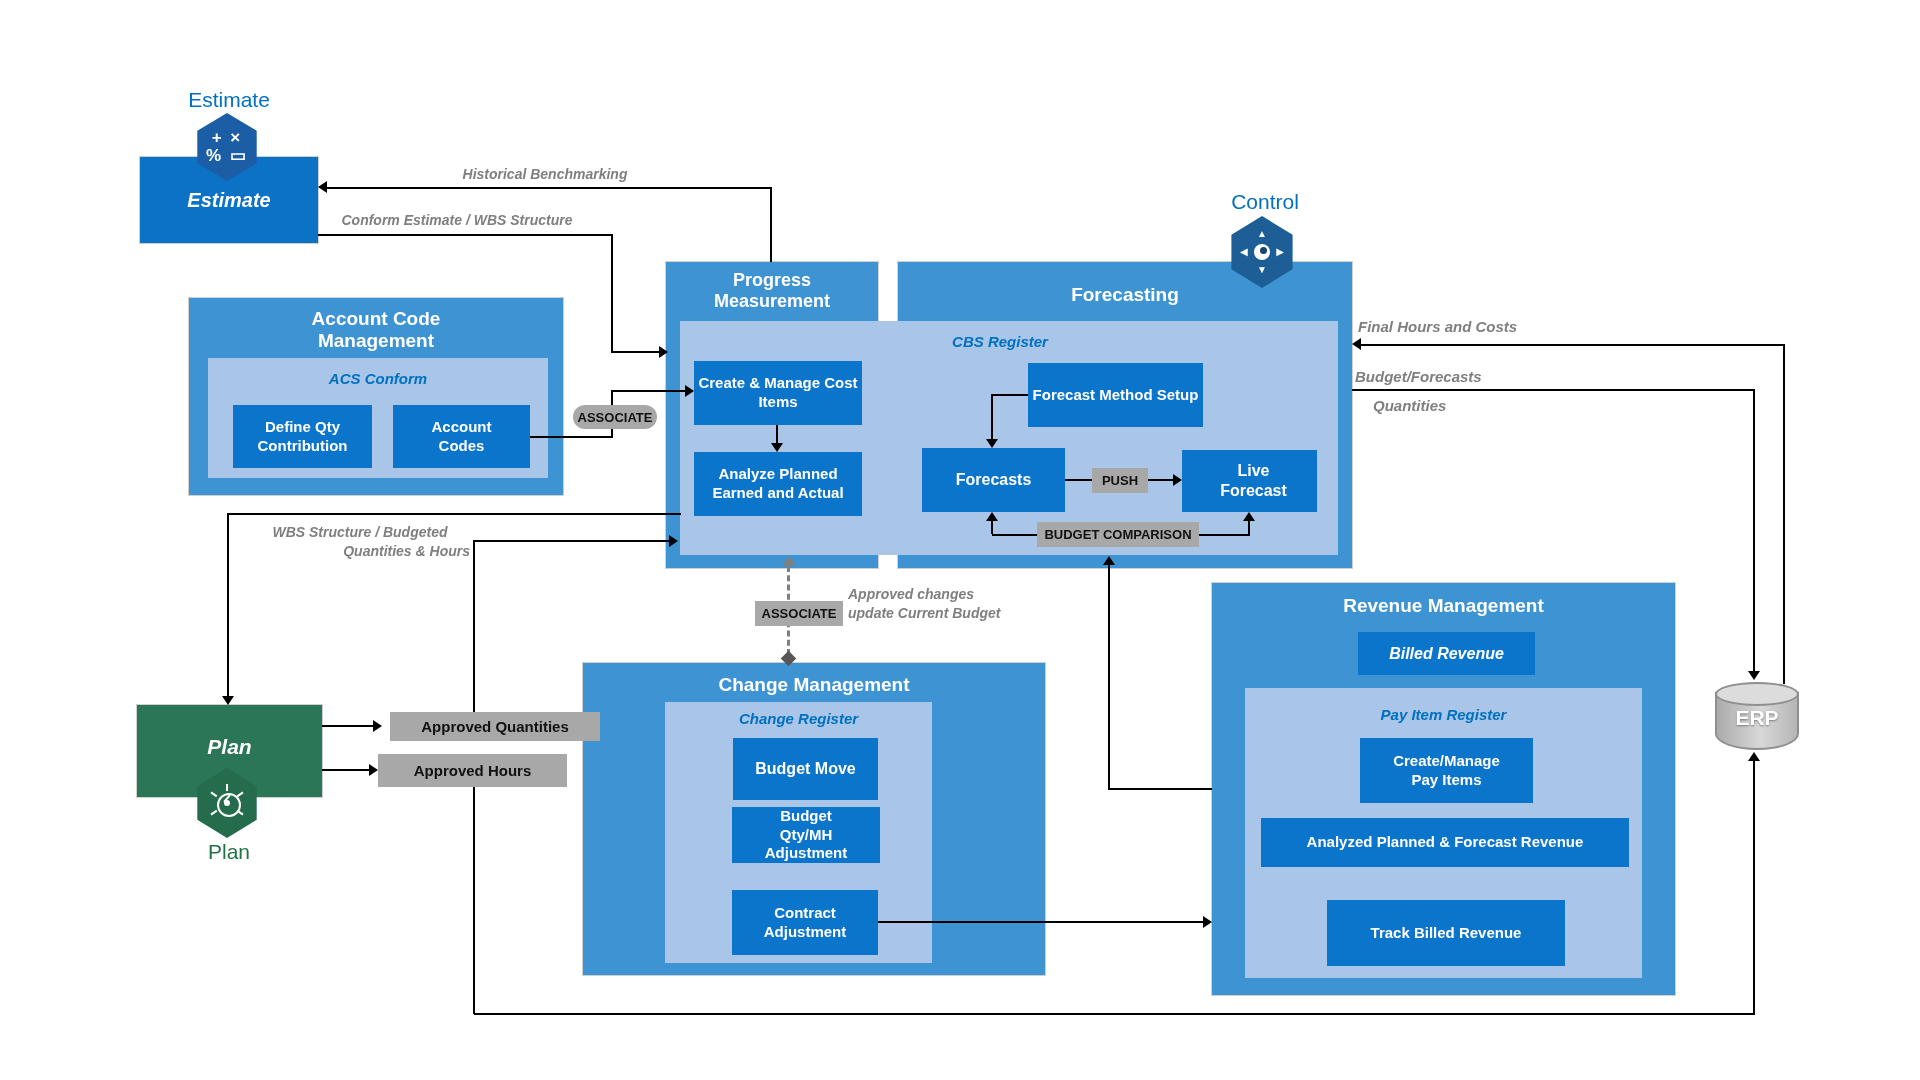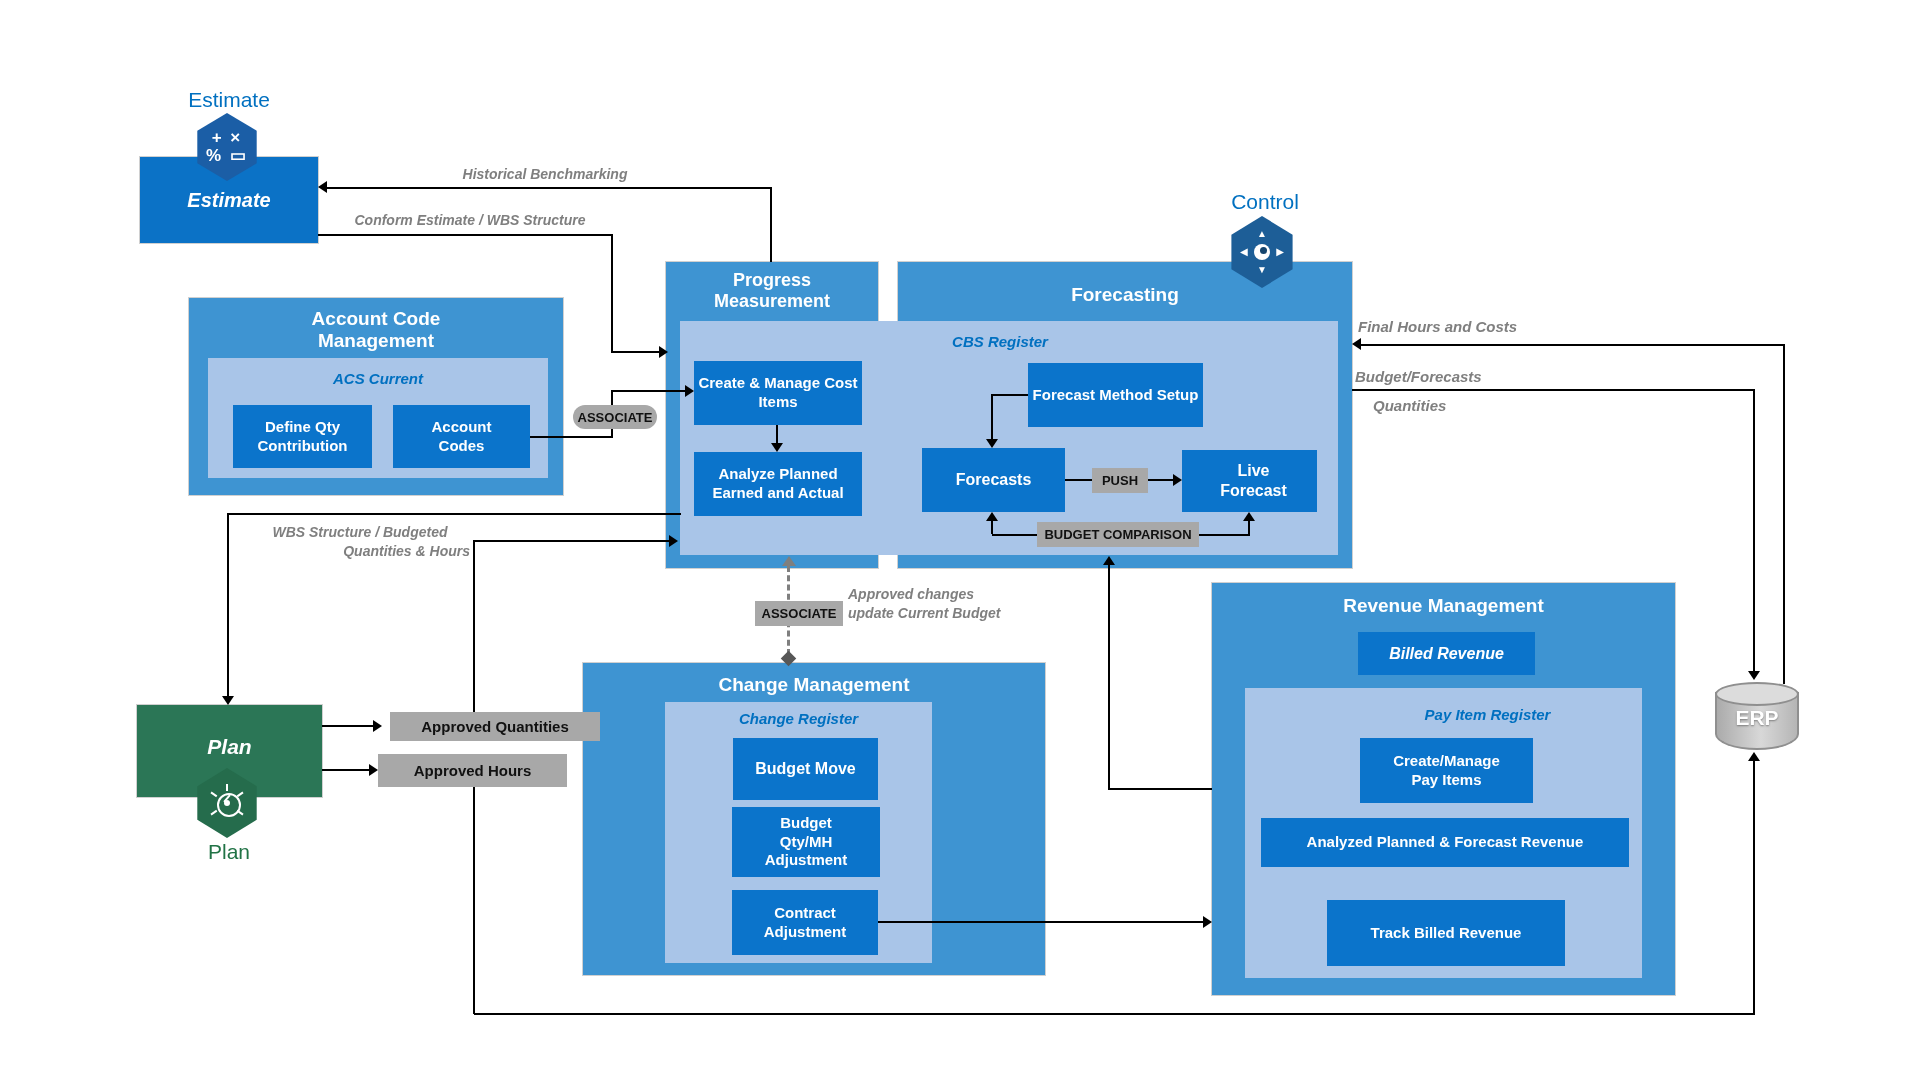--- a/index.html
+++ b/index.html
@@ -69,30 +69,30 @@
   <div class="hex hex-estimate" style="left:194px;top:113px;width:66px;height:68px;">
     <div class="est-row">+ ×</div>
     <div class="est-row">% ▭</div>
   </div>
 
   <div class="flowlabel" style="left:440px;top:166px;width:210px;">Historical Benchmarking</div>
   <div class="hl" style="left:327px;top:187px;width:445px;"></div>
   <div class="tri tri-l" style="left:318px;top:181px;"></div>
   <div class="vl" style="left:770px;top:187px;height:75px;"></div>
 
-  <div class="flowlabel" style="left:340px;top:212px;width:260px;">Conform Estimate / WBS Structure</div>
+  <div class="flowlabel" style="left:327px;top:212px;width:260px;">Conform Estimate / WBS Structure</div>
   <div class="hl" style="left:318px;top:234px;width:295px;"></div>
   <div class="vl" style="left:611px;top:234px;height:119px;"></div>
   <div class="hl" style="left:611px;top:351px;width:48px;"></div>
   <div class="tri tri-r" style="left:659px;top:346px;"></div>
 
   <div class="node" style="left:189px;top:298px;width:374px;height:197px;"></div>
   <div class="node-title" style="left:276px;top:308px;width:200px;font-size:19px;">Account Code Management</div>
   <div class="panel" style="left:208px;top:358px;width:340px;height:120px;"></div>
-  <div class="register" style="left:208px;top:370px;width:340px;font-size:15px;">ACS Current</div>
+  <div class="register" style="left:208px;top:370px;width:340px;font-size:15px;">ACS Conform</div>
   <div class="action" style="left:233px;top:405px;width:139px;height:63px;font-size:15px;">Define Qty Contribution</div>
   <div class="action" style="left:393px;top:405px;width:137px;height:63px;font-size:15px;">
     <span style="width:75px;">Account Codes</span>
   </div>
 
   <div class="hl" style="left:530px;top:436px;width:83px;"></div>
   <div class="vl" style="left:611px;top:390px;height:48px;"></div>
   <div class="hl" style="left:611px;top:390px;width:74px;"></div>
   <div class="tri tri-r" style="left:685px;top:385px;"></div>
   <div class="graytag" style="left:573px;top:405px;width:84px;height:24px;border-radius:12px;">ASSOCIATE</div>
@@ -203,35 +203,35 @@
   <div class="diamond" style="left:783px;top:653px;"></div>
   <div class="graytag" style="left:755px;top:601px;width:88px;height:25px;">ASSOCIATE</div>
   <div class="flowlabel" style="left:848px;top:586px;width:220px;text-align:left;">Approved changes</div>
   <div class="flowlabel" style="left:848px;top:605px;width:220px;text-align:left;">update Current Budget</div>
 
   <div class="node" style="left:583px;top:663px;width:462px;height:312px;"></div>
   <div class="node-title" style="left:583px;top:674px;width:462px;font-size:19px;">Change Management</div>
   <div class="panel" style="left:665px;top:702px;width:267px;height:261px;"></div>
   <div class="register" style="left:665px;top:710px;width:267px;font-size:15px;">Change Register</div>
   <div class="action" style="left:733px;top:738px;width:145px;height:62px;font-size:16px;">Budget Move</div>
-  <div class="action" style="left:732px;top:807px;width:148px;height:70px;font-size:15px;">
+  <div class="action" style="left:732px;top:807px;width:148px;height:56px;font-size:15px;">
     <span style="width:86px;">Budget Qty/MH Adjustment</span>
   </div>
   <div class="action" style="left:732px;top:890px;width:146px;height:65px;font-size:15px;">
     <span style="width:100px;">Contract Adjustment</span>
   </div>
 
   <div class="hl" style="left:878px;top:921px;width:325px;"></div>
   <div class="tri tri-r" style="left:1203px;top:916px;"></div>
 
   <div class="node" style="left:1212px;top:583px;width:463px;height:412px;"></div>
   <div class="node-title" style="left:1212px;top:595px;width:463px;font-size:19px;">Revenue Management</div>
   <div class="action" style="left:1358px;top:632px;width:177px;height:43px;font-size:16px;font-style:italic;">Billed Revenue</div>
   <div class="panel" style="left:1245px;top:688px;width:397px;height:290px;"></div>
-  <div class="register" style="left:1245px;top:706px;width:397px;font-size:15px;padding-left:44px;">Pay Item Register</div>
+  <div class="register" style="left:1245px;top:706px;width:397px;font-size:15px;">Pay Item Register</div>
   <div class="action" style="left:1360px;top:738px;width:173px;height:65px;font-size:15px;">
     <span style="width:112px;">Create/Manage Pay Items</span>
   </div>
   <div class="action" style="left:1261px;top:818px;width:368px;height:49px;font-size:15px;">Analyzed Planned &amp; Forecast Revenue</div>
   <div class="action" style="left:1327px;top:900px;width:238px;height:66px;font-size:15px;">Track Billed Revenue</div>
 
   <div class="hl" style="left:1110px;top:788px;width:102px;"></div>
   <div class="vl" style="left:1108px;top:565px;height:225px;"></div>
   <div class="tri tri-u" style="left:1103px;top:556px;"></div>
 

